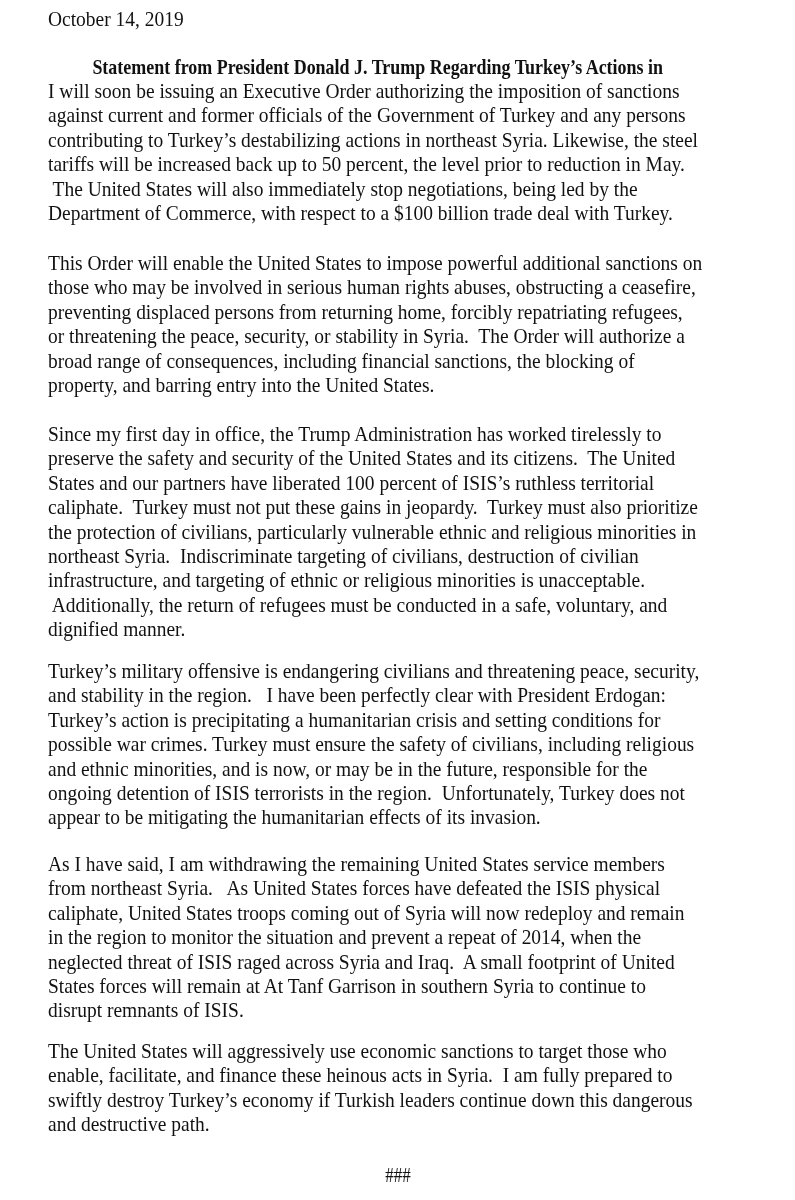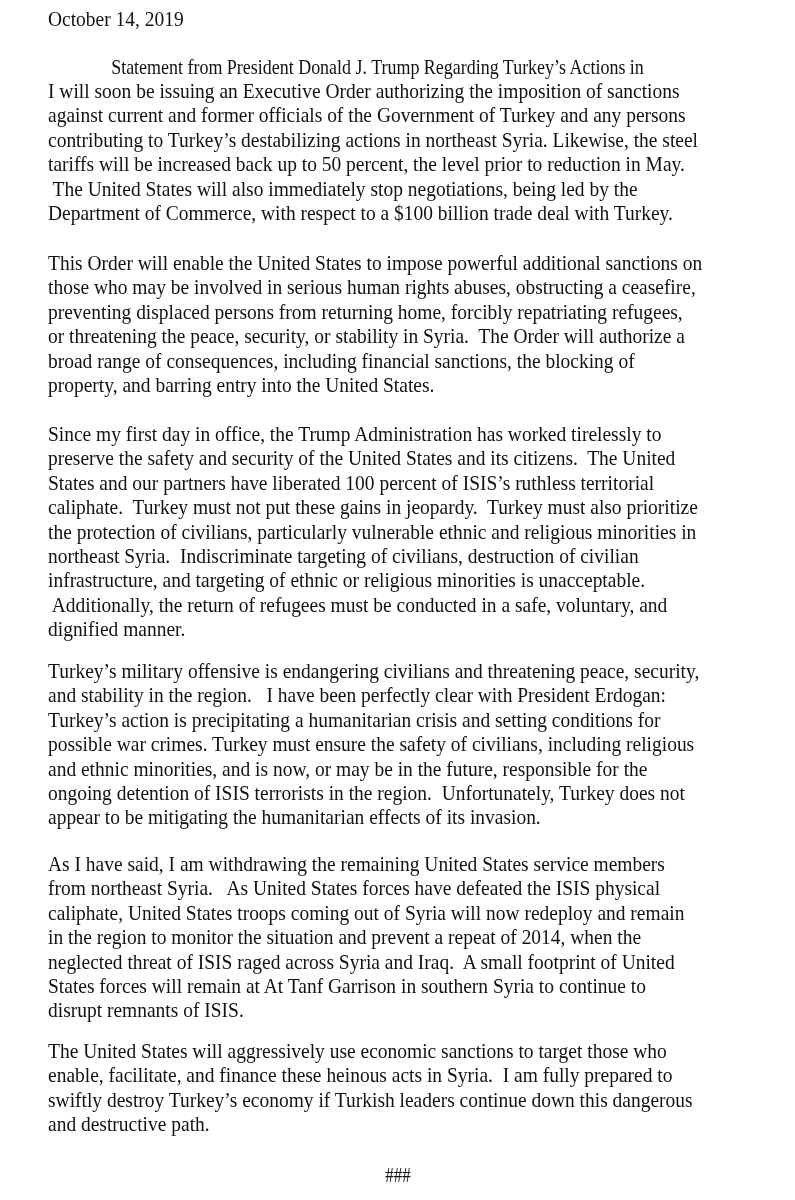--- a/index.html
+++ b/index.html
@@ -39,21 +39,21 @@
     line-height: 24px;
     white-space: pre;
     transform-origin: 0 0;
     transform: scaleX(0.885);
   }
   .title-line {
     position: absolute;
     left: 0;
     width: 734px;
     text-align: center;
-    font-weight: normal;
+    font-weight: bold;
     font-size: 21px;
     line-height: 24px;
     white-space: pre;
   }
   .title-line span {
     display: inline-block;
     transform: scaleX(0.855);
     transform-origin: 50% 0;
   }
   .end-mark {

